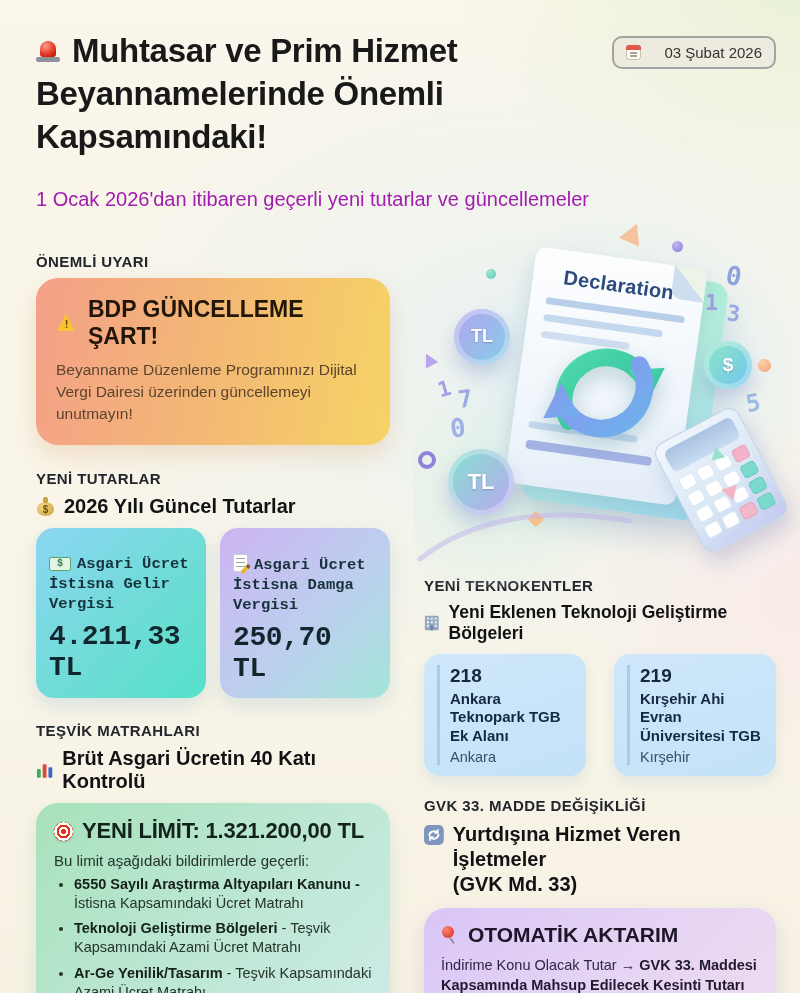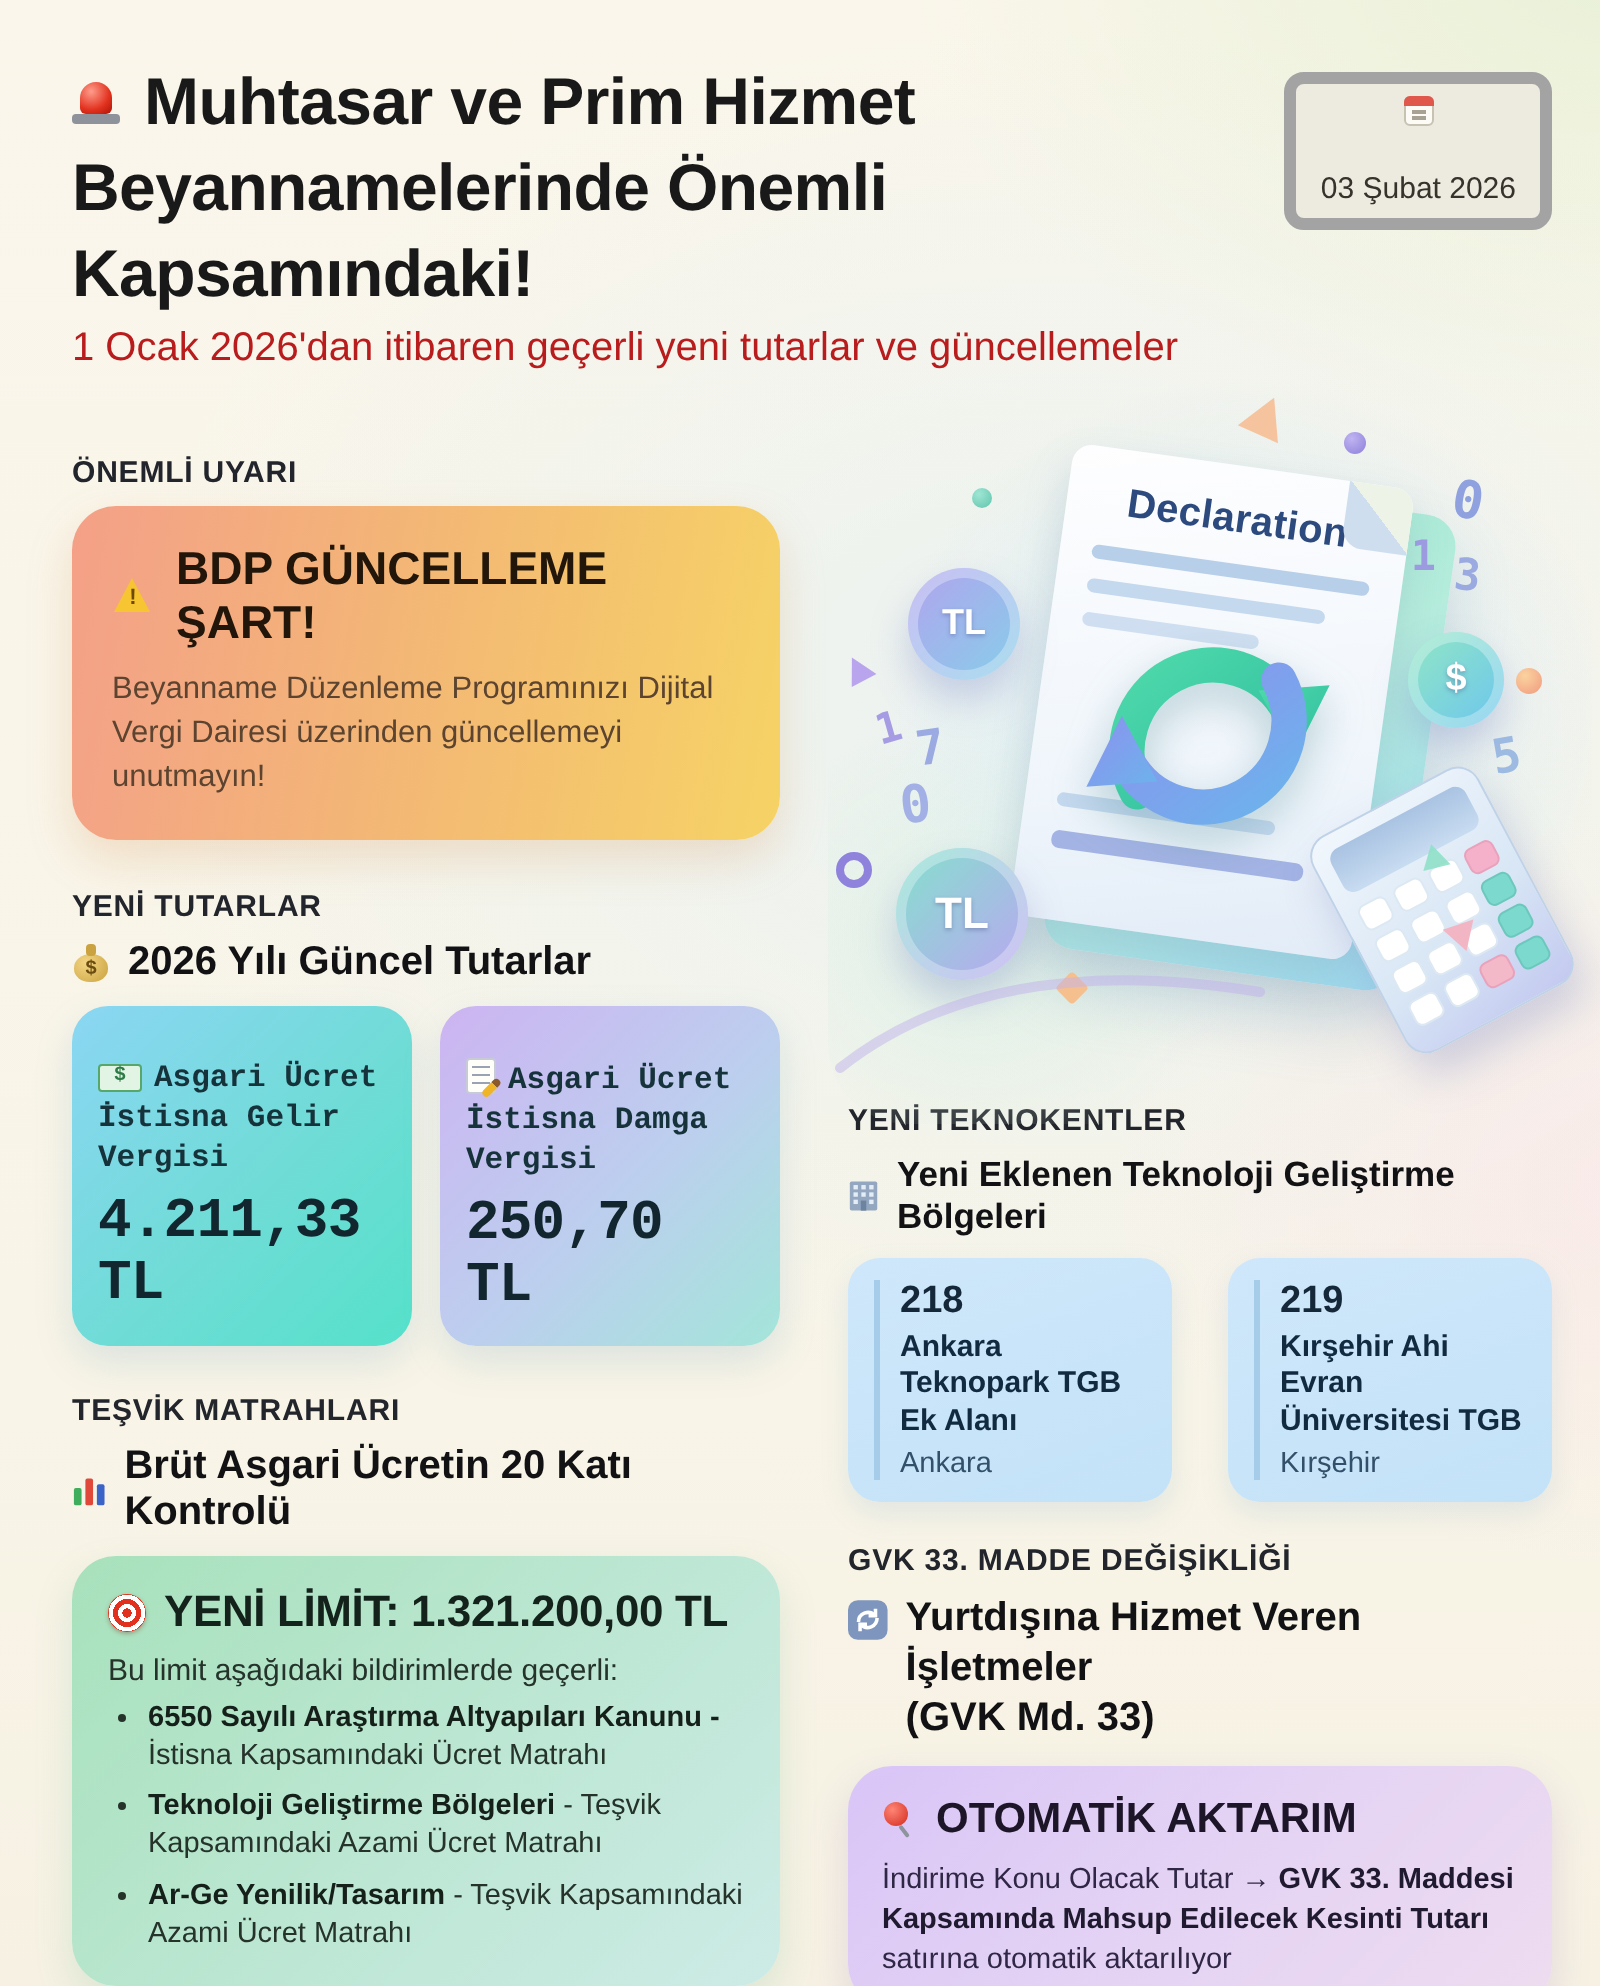--- a/index.html
+++ b/index.html
@@ -13,23 +13,23 @@
       radial-gradient(720px 520px at 66% 36%, rgba(223,240,248,.55), rgba(223,240,248,0) 66%),
       linear-gradient(180deg,#faf6eb 0%, #f8f4e7 70%, #f6f1e3 100%);
     overflow:hidden;
   }
   .page { position:relative; width:800px; height:993px; padding:30px 24px 0 36px; }
 
   
   .top-row { display:flex; justify-content:space-between; align-items:flex-start; }
   .title { font-size:33px; font-weight:700; line-height:1.3; color:#191919; letter-spacing:-.3px; max-width:600px; }
   .title .t-line { display:flex; align-items:center; gap:12px; }
-  .date-badge { margin-top:6px; background:#edeadf; border:6px solid #a3a3a3; border-radius:10px;
-    padding:6px 12px; font-size:15px; color:#35332c; display:flex; align-items:center; gap:23px; white-space:nowrap;flex-direction:column; }
-  .subtitle { margin-top:4px; font-size:20px; color:#b91c1c; }
+  .date-badge { margin-top:6px; background:#edeadf; border:2px solid #a3a3a3; border-radius:10px;
+    padding:6px 12px; font-size:15px; color:#35332c; display:flex; align-items:center; gap:23px; white-space:nowrap; }
+  .subtitle { margin-top:29px; font-size:20px; color:#a21caf; }
 
   
   .columns { display:flex; gap:34px; margin-top:22px; }
   .col-left  { width:354px; flex:none; }
   .col-right { width:352px; flex:none; }
   .sec-label { font-size:15px; font-weight:700; color:#22252b; letter-spacing:.4px; margin-bottom:8px; }
   .sub-head  { font-size:20px; font-weight:700; color:#121214; display:flex; align-items:center; gap:9px; margin-bottom:10px; }
 
   
   .ico { position:relative; display:inline-block; flex:none; }
@@ -237,21 +237,21 @@
       </div>
 
       <div class="sec-incentive">
         <div class="sec-label">TEŞVİK MATRAHLARI</div>
         <div class="sub-head">
           <svg width="18" height="16" viewBox="0 0 18 16">
               <rect x="1" y="7" width="4" height="9" rx="1" fill="#3fae5c"></rect>
               <rect x="7" y="2" width="4" height="14" rx="1" fill="#e0483a"></rect>
               <rect x="13" y="5" width="4" height="11" rx="1" fill="#3c64c8"></rect>
             </svg>
-          <span>Brüt Asgari Ücretin 20 Katı Kontrolü</span>
+          <span>Brüt Asgari Ücretin 40 Katı Kontrolü</span>
         </div>
         <div class="limit-card">
           <div class="limit-title">
             <span class="ico ico-target"></span>
             <span>YENİ LİMİT: 1.321.200,00 TL</span>
           </div>
           <div class="limit-intro">Bu limit aşağıdaki bildirimlerde geçerli:</div>
           <ul class="bullets">
             <li><b>6550 Sayılı Araştırma Altyapıları Kanunu -</b><span> İstisna Kapsamındaki Ücret Matrahı</span></li>
             <li><b>Teknoloji Geliştirme Bölgeleri</b><span> - Teşvik Kapsamındaki Azami Ücret Matrahı</span></li>

